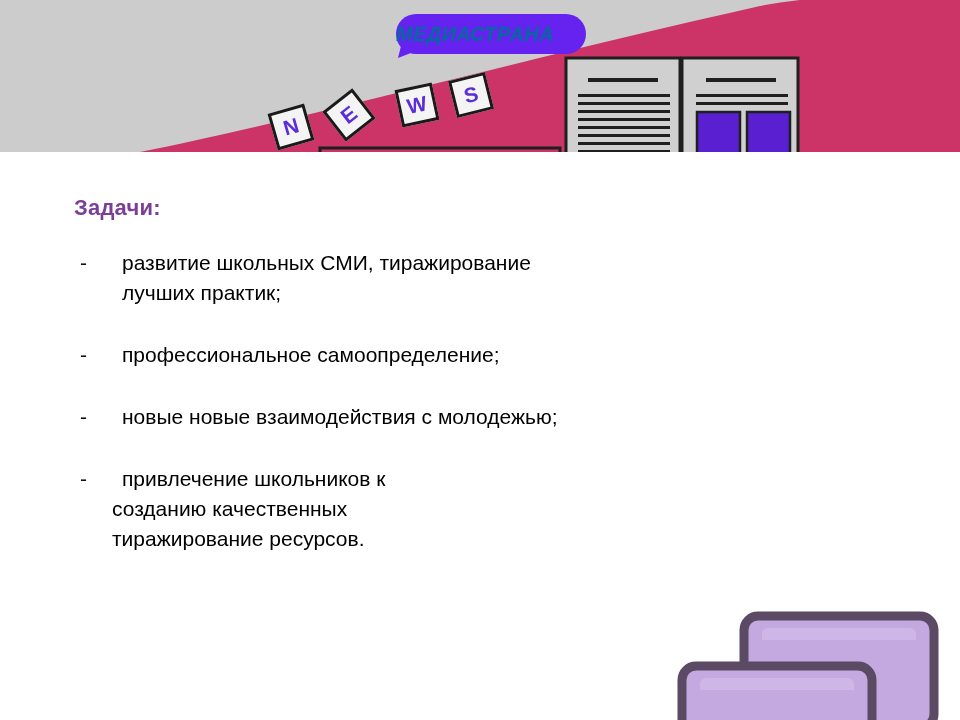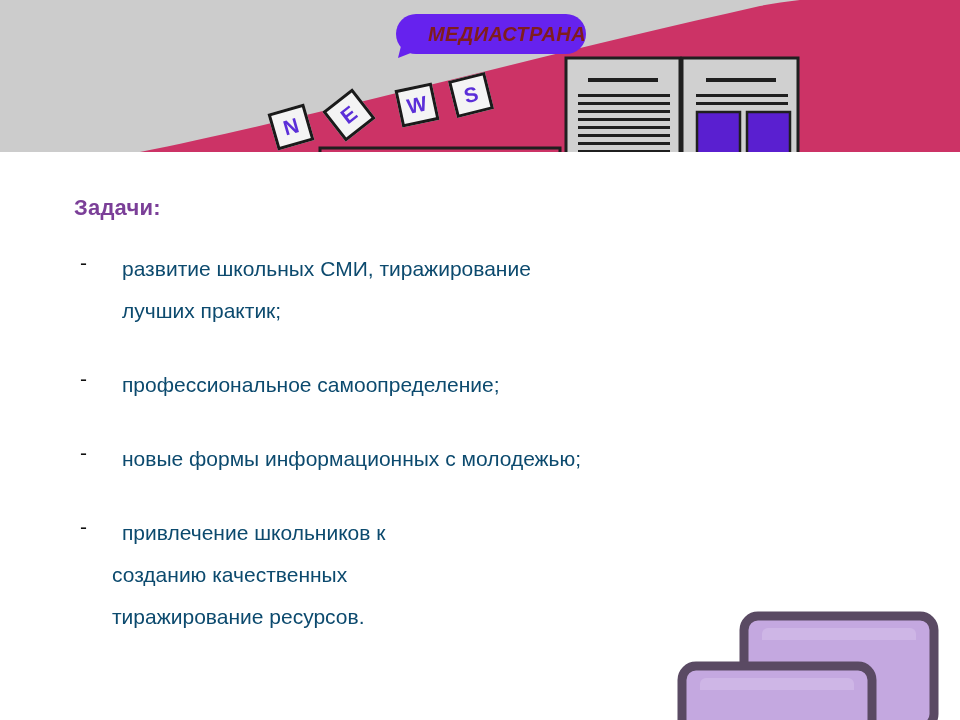--- a/index.html
+++ b/index.html
@@ -66,22 +66,22 @@
     border-top: 8px solid transparent;
     border-bottom: 10px solid transparent;
     transform: rotate(14deg);
   }
   #logo-text {
     position: absolute;
     left: 0; top: 0;
     width: 190px;
     height: 40px;
     line-height: 40px;
-    text-align: right;
-    color: #7f1d1d;
+    text-align: left;
+    color: #0369a1;
     font-family: "Liberation Sans", sans-serif;
     font-weight: bold;
     font-style: italic;
     font-size: 20px;
     letter-spacing: 0.4px;
     white-space: nowrap;
   }
 
   
   .news-tile {
@@ -133,22 +133,22 @@
     left: 6px;
     top: 0;
     font-size: 21px;
     color: #0f0f0f;
     line-height: 30px;
     font-family: "Liberation Sans", sans-serif;
   }
   .bullet-text {
     display: block;
     font-size: 21px;
-    color: #0c4a6e;
-    line-height: 42px;
+    color: #000000;
+    line-height: 30px;
     font-family: "Liberation Sans", sans-serif;
     white-space: pre-line;
   }
   .bullet-row.indent-a .bullet-text { padding-left: 48px; }
   .bullet-row.indent-b .bullet-text { padding-left: 38px; text-indent: 10px; }
 
   
   #bubbles-graphic {
     position: absolute;
     left: 672px;
@@ -223,21 +223,21 @@
 лучших практик;</span>
       </div>
 
       <div class="bullet-row indent-a">
         <span class="bullet-marker">-</span>
         <span class="bullet-text">профессиональное самоопределение;</span>
       </div>
 
       <div class="bullet-row indent-a">
         <span class="bullet-marker">-</span>
-        <span class="bullet-text">новые формы информационных с молодежью;</span>
+        <span class="bullet-text">новые новые взаимодействия с молодежью;</span>
       </div>
 
       <div class="bullet-row indent-b">
         <span class="bullet-marker">-</span>
         <span class="bullet-text">привлечение школьников к
 созданию качественных
 тиражирование ресурсов.</span>
       </div>
 
     </div>

